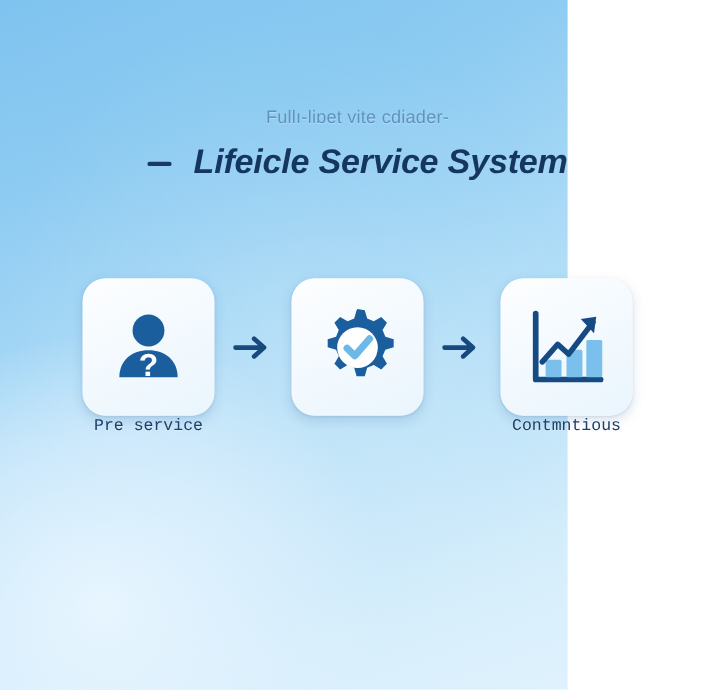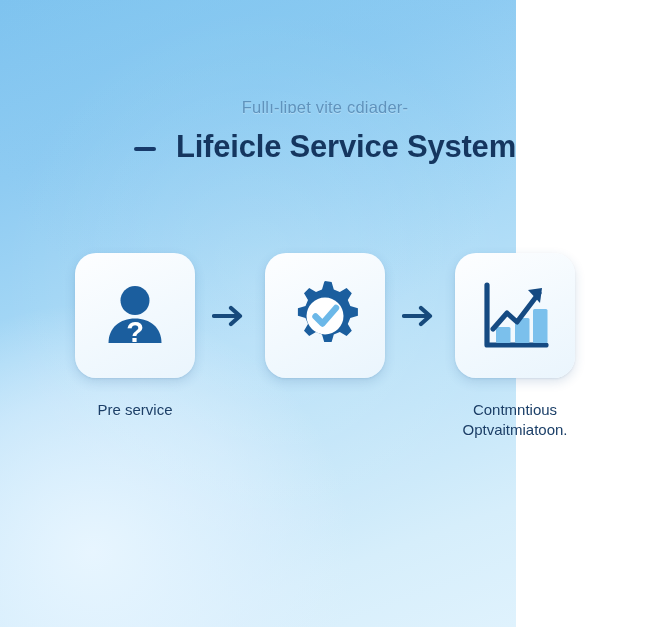--- a/index.html
+++ b/index.html
@@ -46,20 +46,21 @@
     color: #5f93bd;
     font-weight: 400;
     margin: 0 0 12px 0;
     text-shadow: 0 1px 1px rgba(255,255,255,0.35);
   }
   .title-row {
     display: flex;
     align-items: center;
     justify-content: center;
     gap: 20px;
+    font-style: italic;
   }
   .title-dash {
     display: inline-block;
     width: 22px;
     height: 4px;
     background: #173a6a;
     border-radius: 2px;
     margin-top: 4px;
   }
   .title {
@@ -103,27 +104,27 @@
   .arrow {
     width: 70px;
     height: 125px;
     display: flex;
     align-items: center;
     justify-content: center;
   }
   .arrow svg { display: block; }
 
   .step-label {
-    margin-top: 22px;
     text-align: center;
     font-size: 15px;
     line-height: 1.32;
     color: #1b3f68;
     width: 160px;
     text-shadow: 0 1px 1px rgba(255,255,255,0.30);
+    font-family: Liberation Mono, monospace;
   }
   .step-label .l2 { display: block; }
 </style>
 </head>
 <body>
 
 <div id="infographic">
 
   <div class="header">
     <div class="subtitle">Fullı-liɒet vite cdiader-</div>
@@ -187,18 +188,17 @@
             <rect x="20" y="50" width="14.5" height="16" rx="1.5" fill="#7bc0ec"></rect>
             <rect x="39" y="41" width="14.5" height="25" rx="1.5" fill="#7bc0ec"></rect>
             <rect x="57" y="32" width="14.5" height="34" rx="1.5" fill="#7bc0ec"></rect>
             <path d="M17 52 L31 36 L41 45 L63 16" stroke="#154a82" stroke-width="5.0" fill="none" stroke-linecap="round" stroke-linejoin="round"></path>
             <path d="M52 13 L66 11 L64 26 Z" fill="#154a82"></path>
           </svg>
         </span>
       </div>
       <div class="step-label">
         <span>Contmntious</span>
-        <span class="l2">Optvaitmiatoon.</span>
       </div>
     </div>
 
   </div>
 </div>
 
 </body></html>

